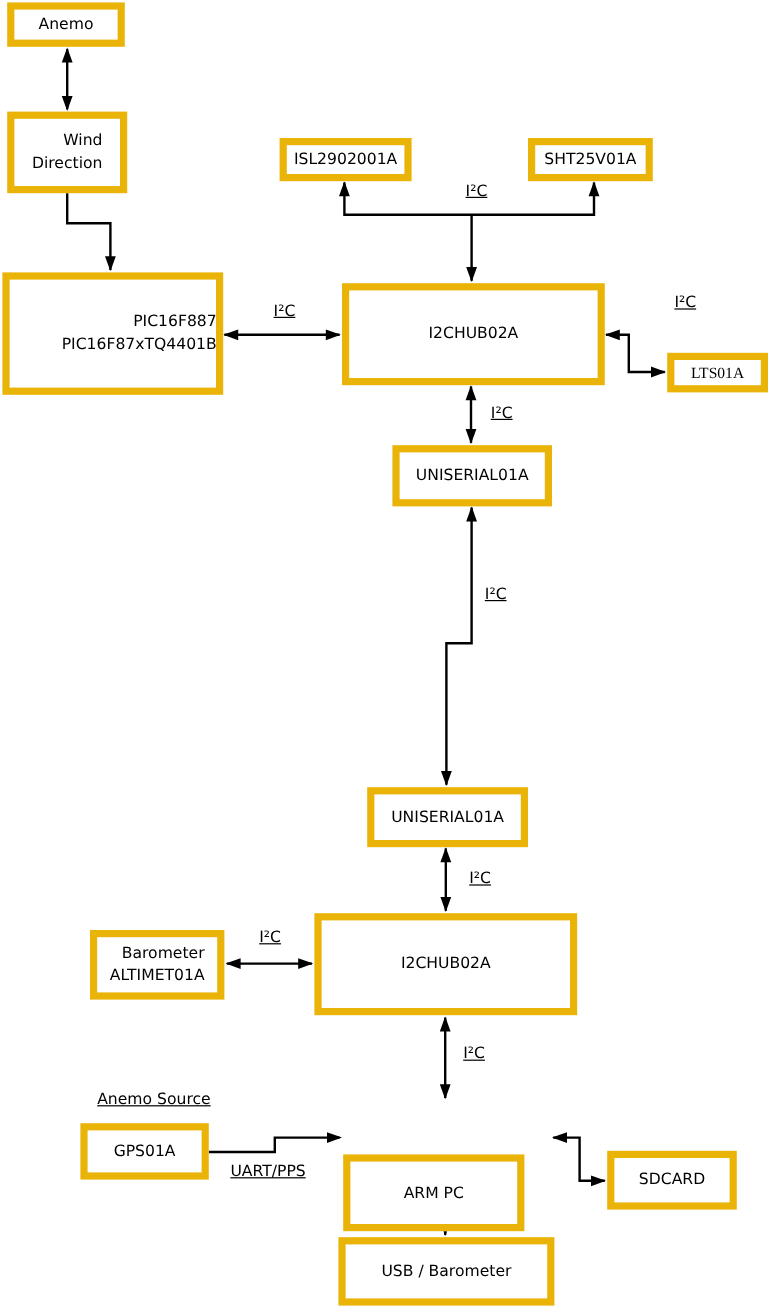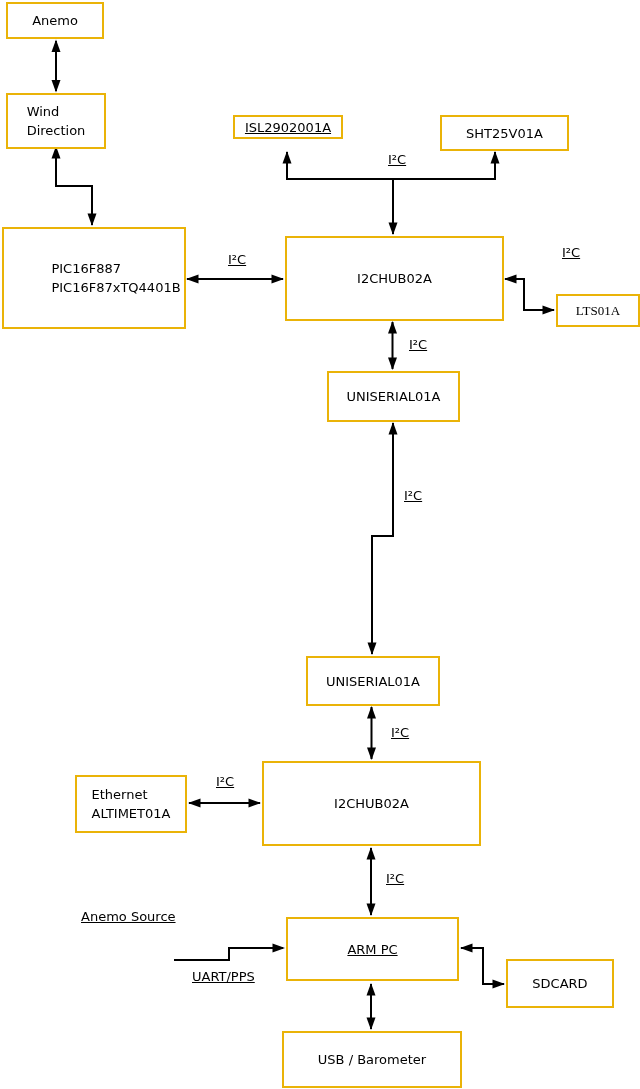--- a/index.html
+++ b/index.html
@@ -8,26 +8,26 @@
     width: 640px;
     height: 1089px;
     background: #ffffff;
     font-family: "DejaVu Sans", "Liberation Sans", sans-serif;
     color: #000000;
     overflow: hidden;
   }
   .node {
     position: absolute;
     box-sizing: border-box;
-    border: 2px solid #eab308;
+    border: 6px solid #eab308;
     background: #ffffff;
     display: flex;
     align-items: center;
     justify-content: center;
-    text-align: left;
+    text-align: right;
     font-size: 13px;
     line-height: 19px;
     white-space: pre-line;
   }
   .edge-label {
     position: absolute;
     font-size: 13px;
     line-height: 14px;
     white-space: nowrap;
     text-decoration: underline;
@@ -129,45 +129,46 @@
 
     <g>
       <line x1="371" y1="984" x2="371" y2="1029"></line>
       <polygon points="371,983 366.5,995.5 375.5,995.5"></polygon>
       <polygon points="371,1030 366.5,1017.5 375.5,1017.5"></polygon>
     </g>
   </svg>
 
   <div class="node" style="left:6px; top:2px; width:98px; height:37px;">Anemo</div>
 
-  <div class="node" style="left:6px; top:93px; width:100px; height:56px;">Wind
+  <div class="node" style="left:6px; top:93px; width:100px; height:68px;">Wind
 Direction</div>
 
   <div class="node" style="left:2px; top:227px; width:184px; height:102px;padding-left:44px;">PIC16F887
 PIC16F87xTQ4401B</div>
 
-  <div class="node" style="left:233px; top:115px; width:110px; height:24px;text-decoration:underline;">ISL2902001A</div>
+  <div class="node" style="left:233px; top:115px; width:110px; height:36px;">ISL2902001A</div>
 
-  <div class="node" style="left:440px; top:115px; width:129px; height:36px;">SHT25V01A</div>
+  <div class="node" style="left:440px; top:115px; width:104px; height:36px;">SHT25V01A</div>
 
   <div class="node" style="left:285px; top:236px; width:219px; height:85px;">I2CHUB02A</div>
 
   <div class="node" style="left:556px; top:294px; width:84px; height:33px;font-family:Liberation Serif, serif;">LTS01A</div>
 
   <div class="node" style="left:327px; top:371px; width:133px; height:51px;">UNISERIAL01A</div>
 
   <div class="node" style="left:306px; top:656px; width:134px; height:50px;">UNISERIAL01A</div>
 
   <div class="node" style="left:262px; top:761px; width:219px; height:85px;">I2CHUB02A</div>
 
-  <div class="node" style="left:75px; top:775px; width:112px; height:58px;">Ethernet
+  <div class="node" style="left:75px; top:775px; width:112px; height:58px;">Barometer
 ALTIMET01A</div>
 
+  <div class="node" style="left:67px; top:936px; width:107px; height:47px;">GPS01A</div>
 
-  <div class="node" style="left:286px; top:917px; width:173px; height:64px;text-decoration:underline;">ARM PC</div>
+  <div class="node" style="left:286px; top:962px; width:151px; height:64px;">ARM PC</div>
 
   <div class="node" style="left:506px; top:959px; width:108px; height:49px;">SDCARD</div>
 
   <div class="node" style="left:282px; top:1031px; width:180px; height:57px;">USB / Barometer</div>
 
   <span class="edge-label" style="left:228px; top:253px;">I²C</span>
 
   <span class="edge-label" style="left:388px; top:153px;">I²C</span>
 
   <span class="edge-label" style="left:562px; top:246px;">I²C</span>

